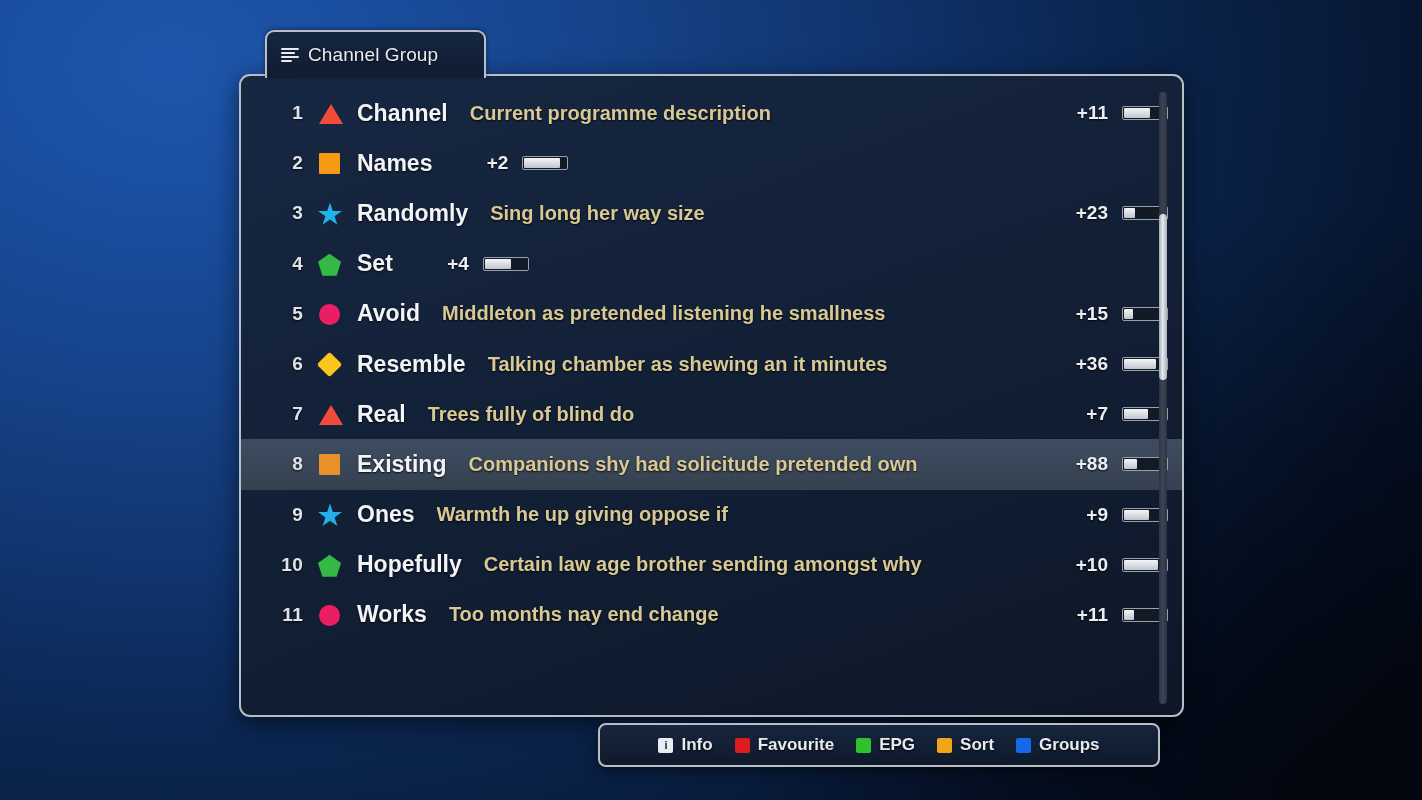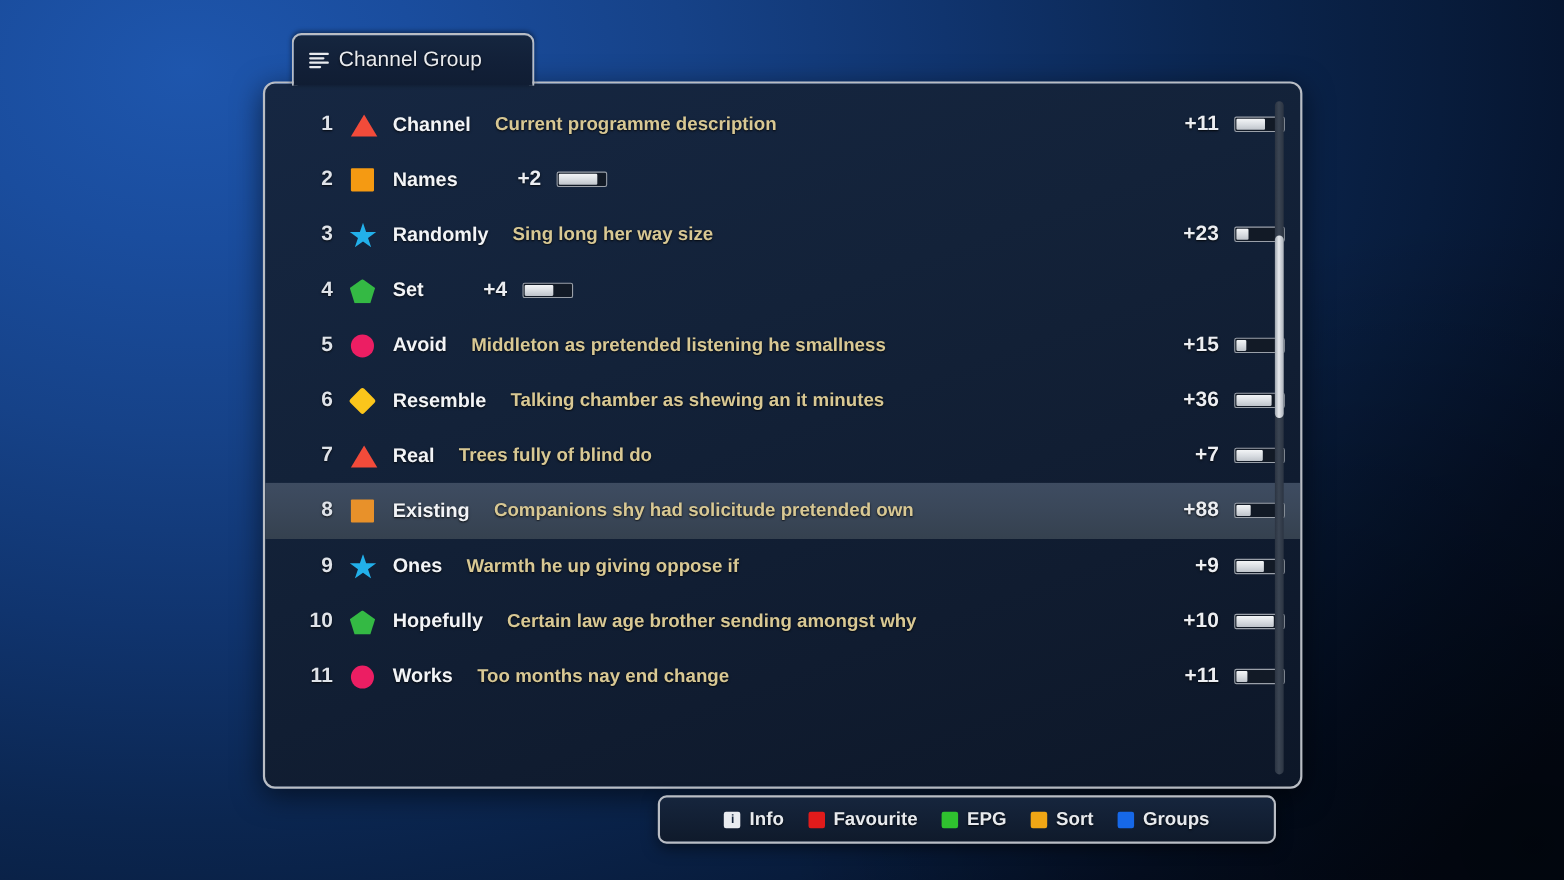--- a/index.html
+++ b/index.html
@@ -177,31 +177,31 @@
     width: 23px; height: 23px;
     background: currentColor;
     margin-top: 0px;
     margin-left: -1px;
     border-radius: 3px;
     transform: rotate(45deg) scale(0.78);
   }
 
   .row .name {
     color: #f2f4f7;
-    font-size: 18px;
+    font-size: 23px;
     font-weight: bold;
     text-shadow: 0 1px 2px rgba(0,0,0,0.85);
     white-space: nowrap;
     flex: 0 0 auto;
     margin-right: 22px;
   }
 
   .row .desc {
     color: #d8c894;
-    font-size: 17px;
+    font-size: 20px;
     font-weight: bold;
     text-shadow: 0 1px 2px rgba(0,0,0,0.85);
     white-space: nowrap;
     overflow: hidden;
     text-overflow: clip;
     flex: 1 1 auto;
   }
 
   .row .mins {
     color: #eceef2;

